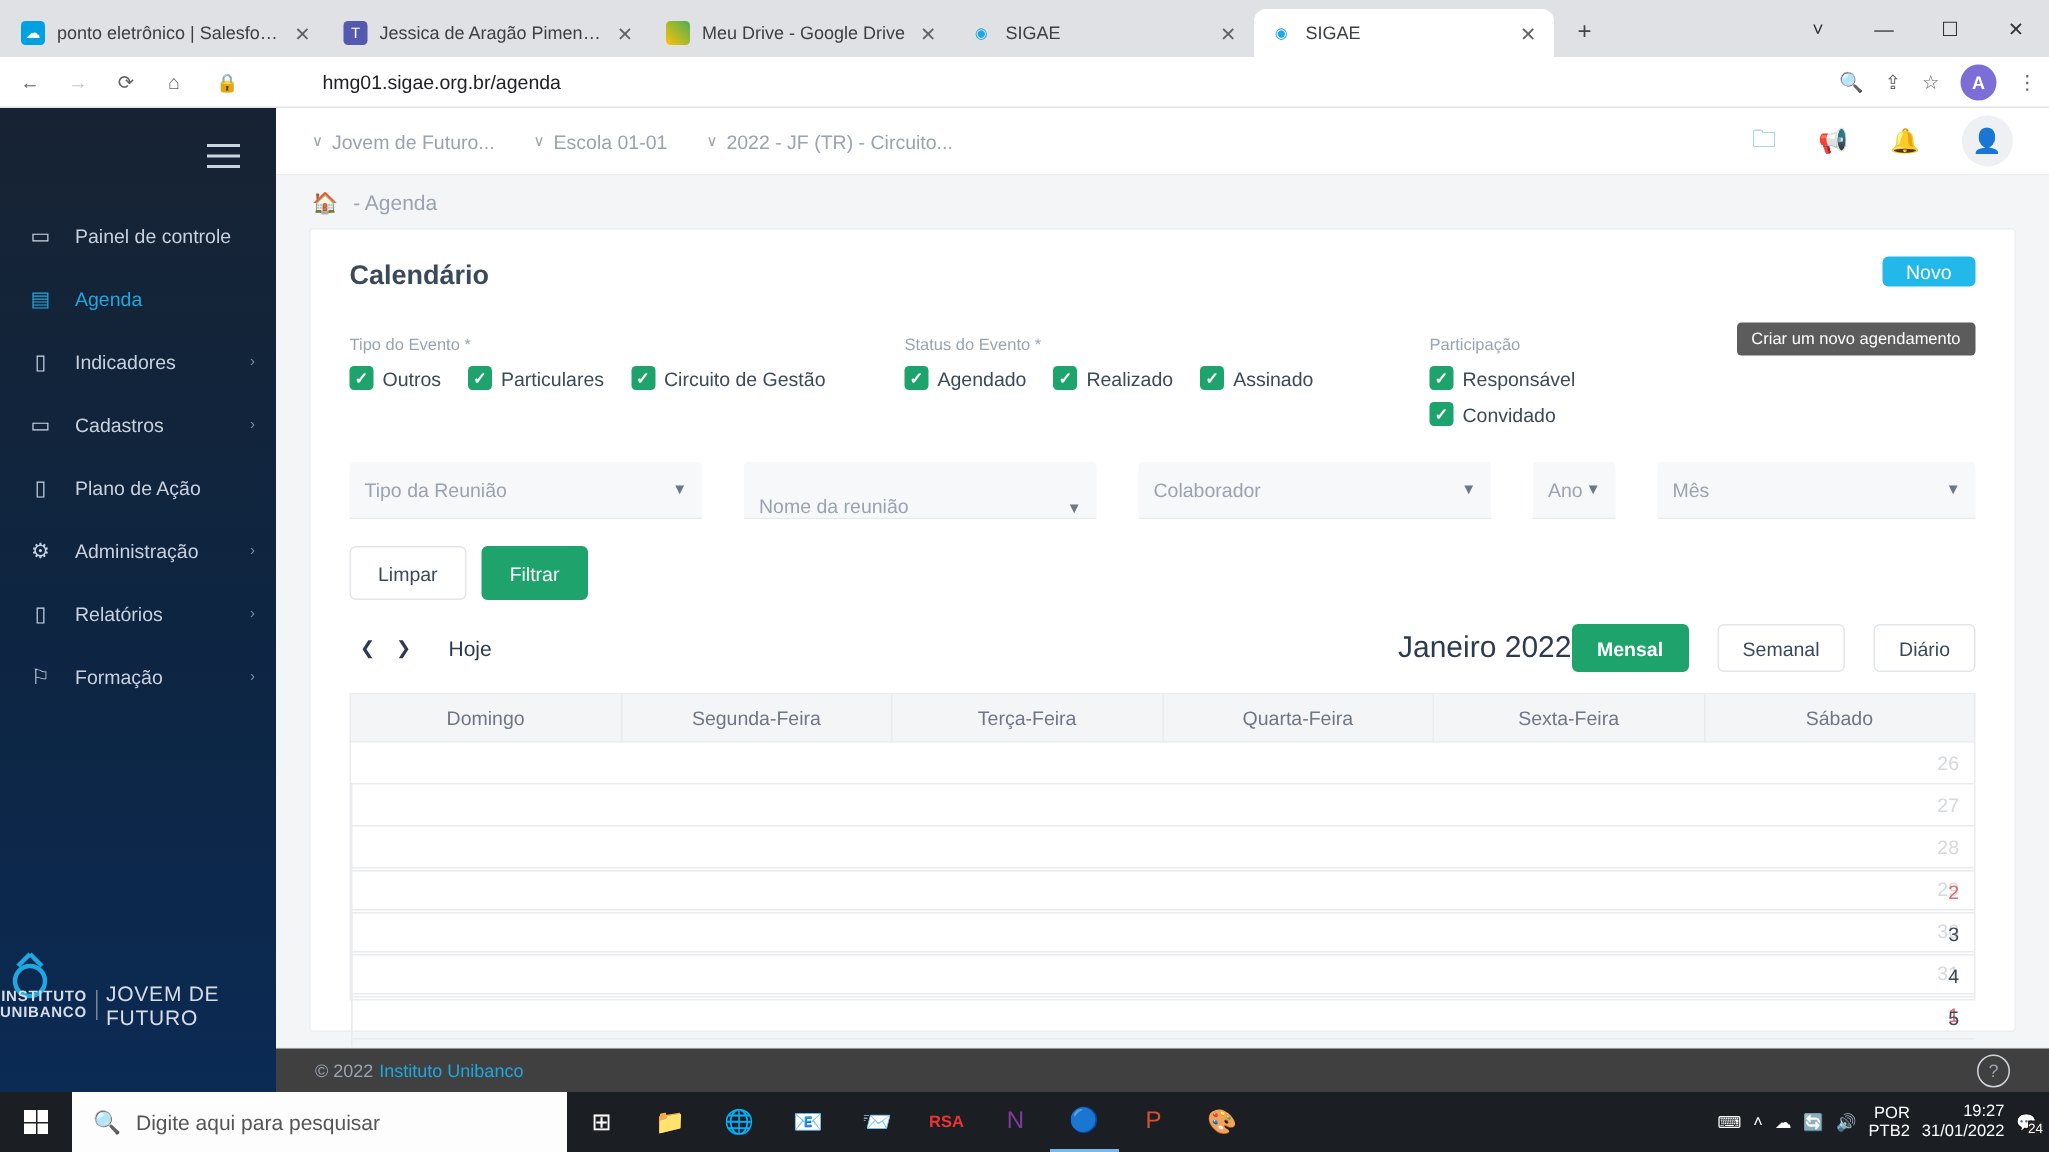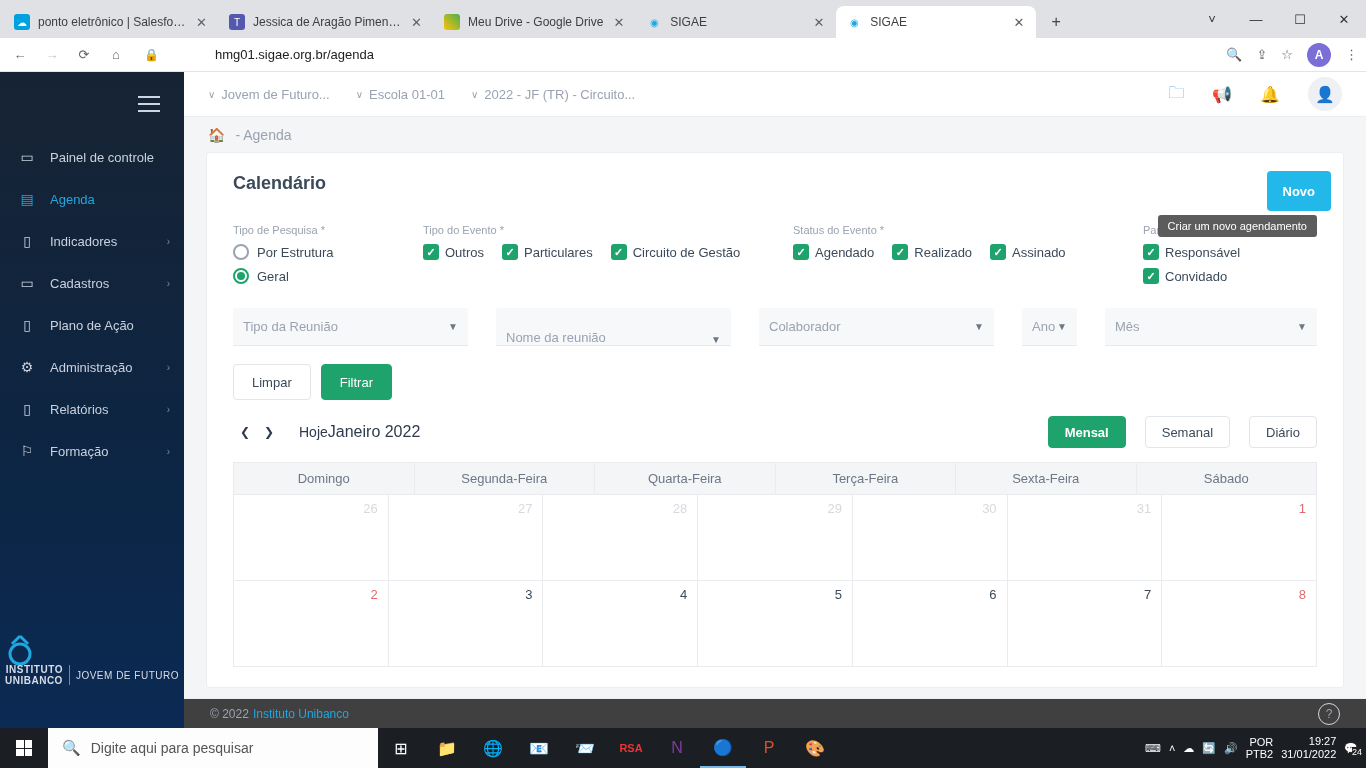--- a/index.html
+++ b/index.html
@@ -43,50 +43,50 @@
   .crumb .chevd{font-size:10px;color:#9aa3b1;}
   .topbar .right{margin-left:auto;display:flex;align-items:center;gap:28px;}
   .ico-btn{color:#5eb5e0;font-size:16px;}
   .ico-btn.orange{color:#f6a66b;}
   .ico-btn.blue{color:#5eb5e0;}
   .profile{width:34px;height:34px;border-radius:50%;background:#eef0f3;display:flex;align-items:center;justify-content:center;color:#b7bec9;font-size:16px;}
   .subheader{height:50px;display:flex;align-items:center;padding:0 24px;gap:10px;color:#9aa3b1;font-size:14px;}
   .subheader .home-ico{color:#9aa3b1;}
   .card{background:#fff;margin:0 22px 10px 22px;border:1px solid #eceef1;border-radius:3px;padding:20px 26px;position:relative;}
   .card h1{margin:0 0 20px 0;font-weight:600;font-size:18px;color:#3b4a5a;}
-  .newbtn{position:absolute;top:18px;right:12px;background:#22b8ea;color:#fff;font-weight:700;border-radius:4px;height:40px;padding:0 16px;display:flex;align-items:center;font-size:13px;}
+  .newbtn{position:absolute;top:18px;right:26px;background:#22b8ea;color:#fff;font-weight:400;border-radius:4px;height:20px;padding:0 16px;display:flex;align-items:center;font-size:13px;}
   .tooltip{position:absolute;top:62px;right:26px;background:#5c5c5c;color:#fff;font-size:11px;padding:5px 10px;border-radius:3px;}
   .filters-row{display:flex;gap:40px;margin-top:30px;font-size:11px;}
   .fgroup{display:flex;flex-direction:column;gap:8px;}
   .fgroup .title{color:#9aa3b1;font-size:11px;}
   .radio-row{display:flex;align-items:center;gap:8px;font-size:13px;color:#3b4a5a;}
   .radio{width:16px;height:16px;border:2px solid #9aa3b1;border-radius:50%;display:flex;align-items:center;justify-content:center;}
   .radio.checked{border-color:#1ea36c;}
   .radio.checked::after{content:"";width:8px;height:8px;background:#1ea36c;border-radius:50%;}
   .check-row{display:flex;gap:18px;}
   .check{display:flex;align-items:center;gap:6px;font-size:13px;color:#3b4a5a;}
   .cbox{width:16px;height:16px;background:#1ea36c;border-radius:3px;display:flex;align-items:center;justify-content:center;color:#fff;font-size:11px;font-weight:700;}
   .selects-row{display:flex;gap:28px;margin-top:24px;}
   .select{height:38px;background:#f7f8fa;border-bottom:1px solid #e7e9ec;border-radius:3px 3px 0 0;padding:0 10px;display:flex;align-items:center;justify-content:space-between;color:#9aa3b1;font-size:13px;}
   .select .arrow{font-size:10px;color:#6d7786;}
   .actions-row{display:flex;justify-content:flex-start;gap:10px;margin-top:18px;}
   .btn{height:36px;padding:0 18px;border-radius:4px;display:flex;align-items:center;font-size:13px;font-weight:500;border:1px solid #e2e5e9;background:#fff;color:#3b4a5a;}
   .btn.primary{background:#1ea36c;color:#fff;border-color:#1ea36c;font-weight:400;}
   .cal-nav{display:flex;align-items:center;margin-top:16px;}
   .cal-nav .navbtn{width:24px;display:flex;justify-content:center;color:#2e3b4e;font-size:12px;}
   .cal-nav .today{margin-left:18px;font-size:14px;color:#2e3b4e;font-weight:500;}
-  .cal-nav .title{flex:1;text-align:left;font-size:16px;color:#2e3b4e;}
+  .cal-nav .title{flex:1;text-align:right;font-size:20px;color:#2e3b4e;}
   .view-toggle{display:flex;gap:19px;}
   .view-toggle .vbtn{height:32px;padding:0 16px;border:1px solid #e2e5e9;border-radius:4px;display:flex;align-items:center;font-size:13px;color:#3b4a5a;}
   .view-toggle .vbtn.active{background:#1ea36c;color:#fff;border-color:#1ea36c;font-weight:600;}
   .cal-grid{margin-top:14px;border:1px solid #e9ebee;}
   .cal-head{display:flex;background:#f3f5f7;}
   .cal-head div{flex:1;text-align:center;font-size:13px;color:#6d7786;padding:8px 0;border-left:1px solid #e9ebee;}
   .cal-head div:first-child{border-left:none;}
-  .cal-row{display:flex;height:86px;}
+  .cal-row{display:flex;height:86px;flex-direction:column;}
   .cal-cell{flex:1;border-left:1px solid #e9ebee;border-top:1px solid #e9ebee;padding:6px 10px;text-align:right;font-size:13px;color:#3b4a5a;}
   .cal-cell:first-child{border-left:none;}
   .cal-cell.other{color:#d6d9de;}
   .cal-cell.weekend{color:#e26b6b;}
   .footer{height:42px;background:#404040;border-top:1px solid #eceef1;display:flex;align-items:center;padding:0 26px;font-size:12px;color:#9aa3b1;position:relative;}
   .footer a{color:#1ea7e0;text-decoration:none;margin-left:4px;}
   .help{position:absolute;right:26px;width:22px;height:22px;border:1px solid #cfd4db;border-radius:50%;display:flex;align-items:center;justify-content:center;color:#9aa3b1;font-size:12px;}
   
   .taskbar{height:40px;background:#1b1f24;display:flex;align-items:center;color:#fff;font-size:12px;}
   .taskbar .start{width:48px;display:flex;align-items:center;justify-content:center;}
@@ -214,21 +214,21 @@
               </g>
             </svg>
         </div>
       </div>
       <div class="sidebar-footer">
         <div style="text-align:right;">
           <div class="brand">INSTITUTO</div>
           <div class="brand">UNIBANCO</div>
         </div>
         <div class="sep"></div>
-        <div style="font-size:10px;letter-spacing:0.5px;">JOVEM DE FUTURO</div>
+        <div style="font-size:14px;letter-spacing:0.5px;">JOVEM DE FUTURO</div>
       </div>
     </div>
 
     <div class="content">
       <div class="topbar">
         <div class="crumb">
             <span class="chevd">∨</span>
             <span>Jovem de Futuro...</span>
           </div>
         <div class="crumb">
@@ -251,31 +251,20 @@
         <span class="home-ico">🏠</span>
         <span>- Agenda</span>
       </div>
 
       <div class="card">
         <h1>Calendário</h1>
         <div class="newbtn">Novo</div>
         <div class="tooltip">Criar um novo agendamento</div>
 
         <div class="filters-row">
-          <div class="fgroup" style="width:150px;">
-            <span class="title">Tipo de Pesquisa *</span>
-            <div class="radio-row">
-                <span class="radio"></span>
-                <span>Por Estrutura</span>
-              </div>
-            <div class="radio-row">
-                <span class="radio checked"></span>
-                <span>Geral</span>
-              </div>
-          </div>
           <div class="fgroup" style="width:330px;">
             <span class="title">Tipo do Evento *</span>
             <div class="check-row">
               <div class="check">
                   <span class="cbox">✓</span>
                   <span>Outros</span>
                 </div>
               <div class="check">
                   <span class="cbox">✓</span>
                   <span>Particulares</span>
@@ -353,22 +342,22 @@
             <div class="vbtn active">Mensal</div>
             <div class="vbtn">Semanal</div>
             <div class="vbtn">Diário</div>
           </div>
         </div>
 
         <div class="cal-grid">
           <div class="cal-head">
             <div>Domingo</div>
             <div>Segunda-Feira</div>
+            <div>Terça-Feira</div>
             <div>Quarta-Feira</div>
-            <div>Terça-Feira</div>
             <div>Sexta-Feira</div>
             <div>Sábado</div>
           </div>
           <div class="cal-row">
             <div class="cal-cell other">26</div>
             <div class="cal-cell other">27</div>
             <div class="cal-cell other">28</div>
             <div class="cal-cell other">29</div>
             <div class="cal-cell other">30</div>
             <div class="cal-cell other">31</div>

